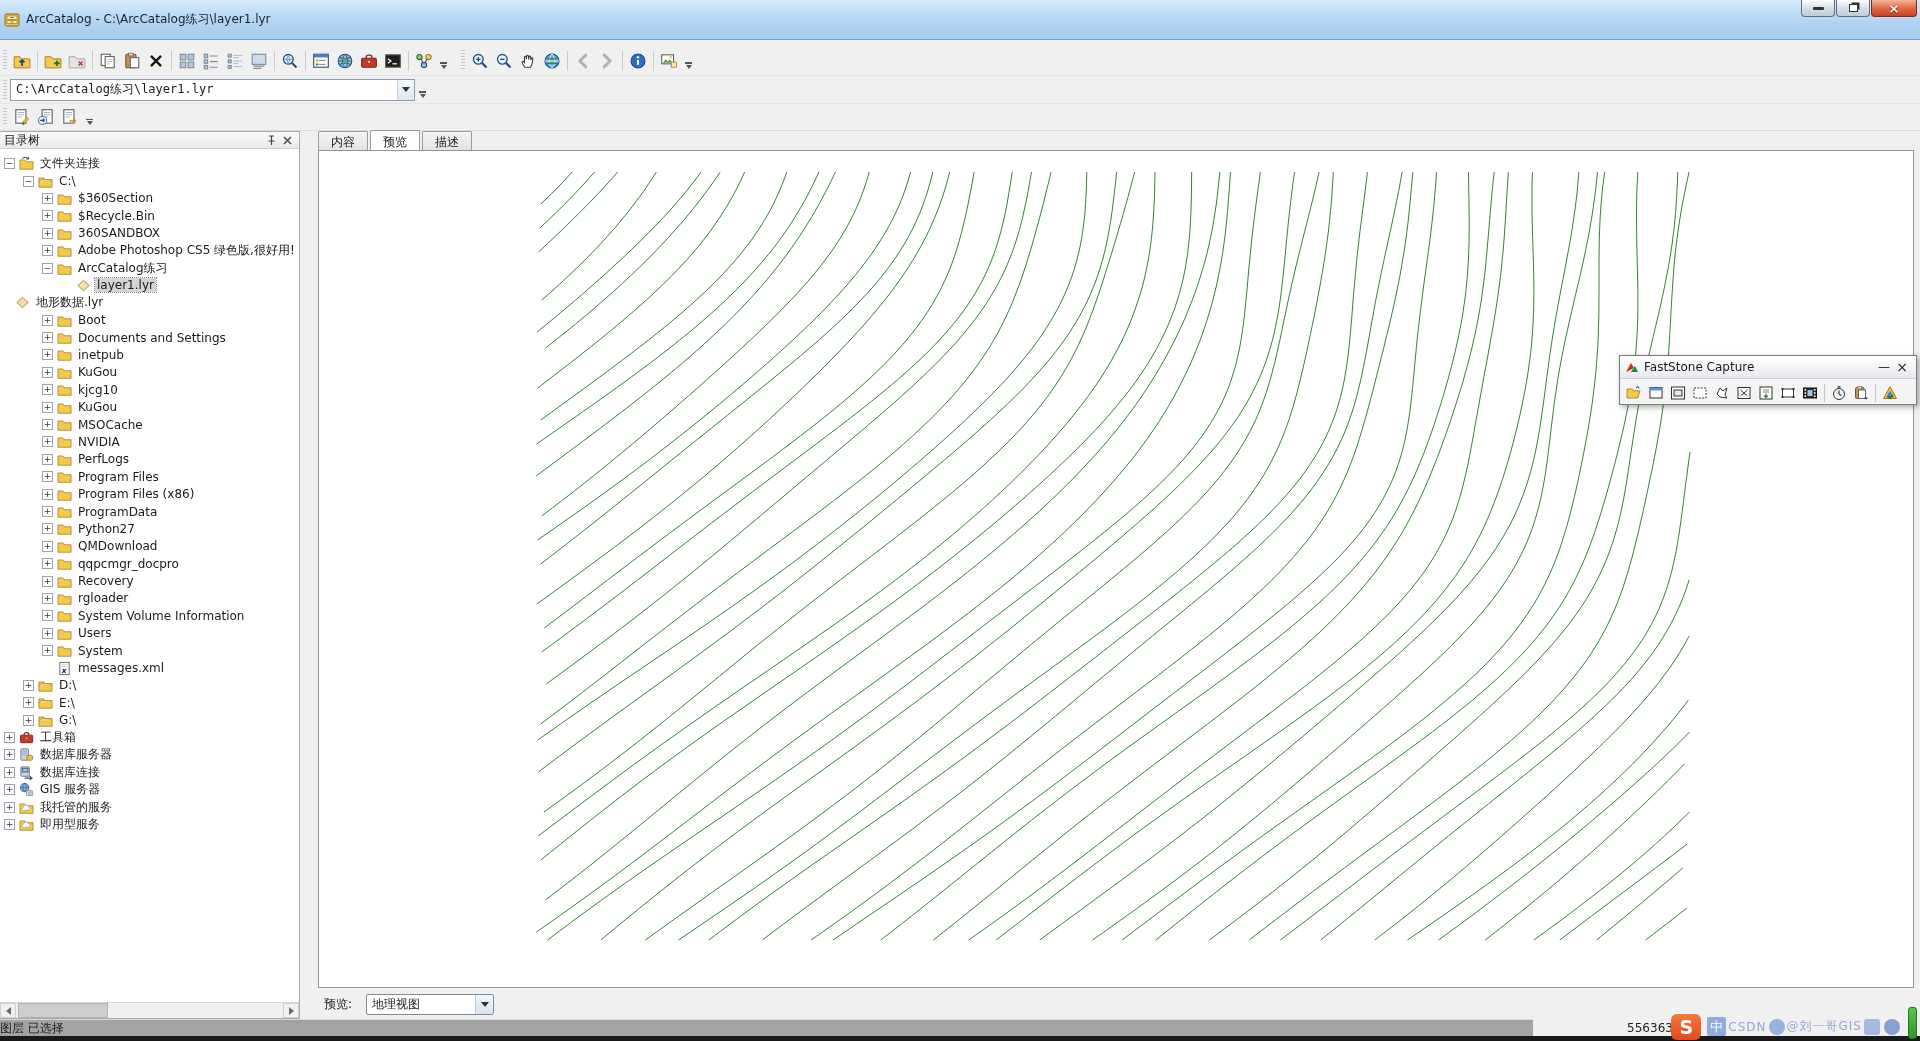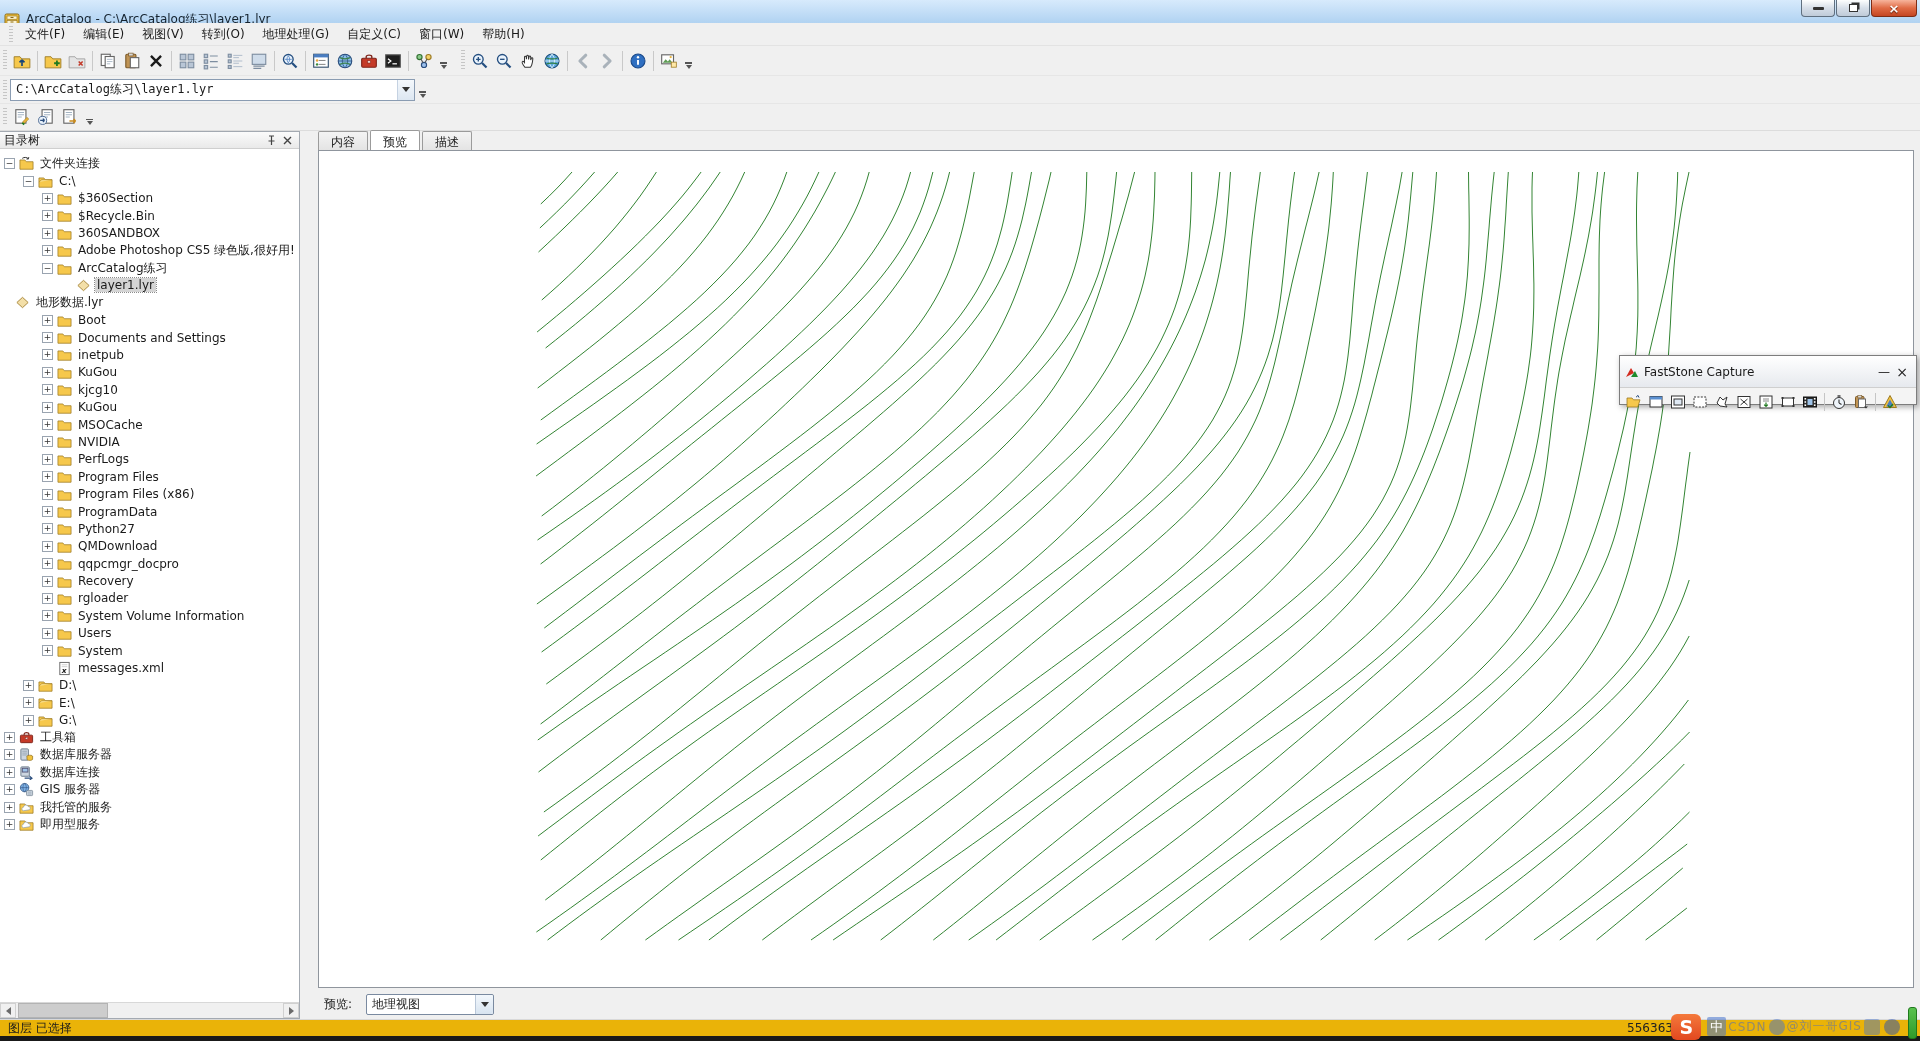--- a/index.html
+++ b/index.html
@@ -63,37 +63,37 @@
       margin-right:2px;border-radius:2px 2px 0 0;font-size:12px;}
   .tab.active{background:#fff;height:20px;margin-top:-1px;padding-top:3px;position:relative;z-index:4;}
   .preview-box{position:absolute;left:318px;top:150px;width:1596px;height:838px;background:#fff;border:1px solid #8f959d;z-index:1;}
   .contour-wrap{position:absolute;left:217px;top:21px;width:1155px;height:775px;}
   .preview-foot{position:absolute;left:318px;top:989px;width:1596px;height:30px;display:flex;align-items:center;}
   .pf-label{margin-left:6px;margin-right:14px;}
   .pf-combo{width:128px;height:21px;background:#fff;border:1px solid #7a8aa0;border-radius:2px;display:flex;align-items:center;}
   .pf-combo .val{flex:1;padding-left:5px;}
   .pf-combo .drop{width:18px;height:100%;background:linear-gradient(#f2f7fc,#d8e4f0);border-left:1px solid #b9c7d8;display:flex;align-items:center;justify-content:center;border-radius:0 2px 2px 0;}
   
-  .statusbar{position:absolute;left:0;top:1019px;width:1920px;height:17px;background:#eab308;border-top:1px solid #d9d9d9;
-     display:flex;align-items:center;padding:0 8px;}
+  .statusbar{position:absolute;left:0;top:1019px;width:1533px;height:17px;background:#a3a3a3;border-top:1px solid #d9d9d9;
+     display:flex;align-items:center;padding:0 0;}
   .darkstrip{position:absolute;left:0;top:1036px;width:1920px;height:5px;background:#191919;}
   .coord{position:absolute;right:228px;top:1021px;font-size:12px;color:#222;}
   
   .wm{position:absolute;right:0;top:1000px;height:41px;display:flex;align-items:center;z-index:9;}
   .wm-logo{width:30px;height:26px;background:linear-gradient(#f4793b,#e2481f);border-radius:6px;color:#fff;
       font-weight:bold;font-size:19px;display:flex;align-items:center;justify-content:center;margin-right:6px;transform:translateY(6px);}
   .wm-ime{width:19px;height:19px;background:rgba(70,115,205,.55);color:#fff;border-radius:2px;font-size:13px;
       display:flex;align-items:center;justify-content:center;margin-right:2px;transform:translateY(6px);}
   .wm-text{font-size:12px;font-weight:normal;color:rgba(75,105,190,.55);letter-spacing:1px;transform:translateY(6px);text-align:right;}
   .wm-ghost{width:16px;height:16px;border-radius:3px;margin:0 2px;transform:translateY(6px);}
   .battery{width:9px;height:32px;background:linear-gradient(#59c24e,#2f9a2a);border:1px solid #1f7a1c;border-radius:3px;margin:0 3px 0 6px;transform:translateY(2px);}
   
   .fs{position:absolute;left:1619px;top:355px;width:298px;height:50px;background:#f4f4f4;border:1px solid #7d7d7d;
      box-shadow:2px 2px 6px rgba(0,0,0,.35);z-index:20;}
-  .fs-title{height:32px;background:linear-gradient(#ffffff,#e6e9ee);border-bottom:1px solid #cfcfcf;display:flex;align-items:center;padding:0 5px;}
+  .fs-title{height:23px;background:linear-gradient(#ffffff,#e6e9ee);border-bottom:1px solid #cfcfcf;display:flex;align-items:center;padding:0 5px;}
   .fs-title .cap{flex:1;font-size:12px;margin-left:5px;}
   .fs-btn{width:18px;height:14px;display:flex;align-items:center;justify-content:center;color:#222;font-size:12px;line-height:1;}
   .fs-tools{height:28px;display:flex;align-items:center;padding:0 3px;}
   .fs-cell{width:22px;height:23px;display:flex;align-items:center;justify-content:center;border:1px solid transparent;}
   .fs-sep{width:1px;height:18px;background:#c5c5c5;margin:0 3px;}
   svg{display:block;}
 </style>
 </head>
 <body>
 
@@ -116,33 +116,20 @@
         </span>
       <span class="winbtn">
           <span class="restsq"></span>
         </span>
       <span class="winbtn close">
           <span class="closex">×</span>
         </span>
     </span>
   </div>
 
-  <div class="menubar">
-    <span class="grip"></span>
-    <span id="menus" style="display: inline-flex;">
-        <span class="menu-item">文件(F)</span>
-        <span class="menu-item">编辑(E)</span>
-        <span class="menu-item">视图(V)</span>
-        <span class="menu-item">转到(O)</span>
-        <span class="menu-item">地理处理(G)</span>
-        <span class="menu-item">自定义(C)</span>
-        <span class="menu-item">窗口(W)</span>
-        <span class="menu-item">帮助(H)</span>
-      </span>
-  </div>
 
   <div class="toolrow tb1">
     <span class="grip"></span>
     <span id="tbMain" style="display:flex;align-items:center;">
         <span class="tbtn">
           <svg width="18" height="18" viewBox="0 0 16 16">
             <path d="M1 4.2h5.2l1.6 1.9H15v8H1z" fill="#f6c84c" stroke="#9c7a22" stroke-width=".8"></path>
             <path d="M8 12.5V7M8 7L5.8 9.2M8 7l2.2 2.2" stroke="#17457a" stroke-width="1.5" fill="none"></path>
           </svg>
         </span>

